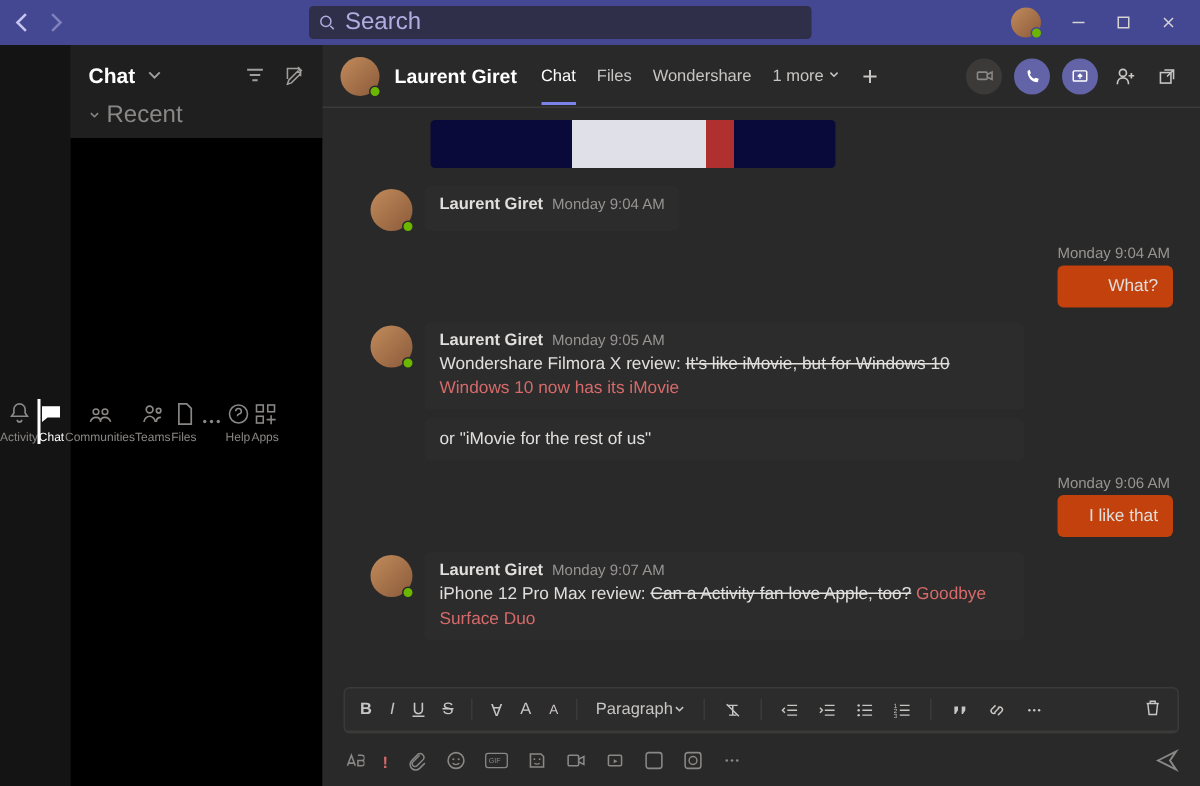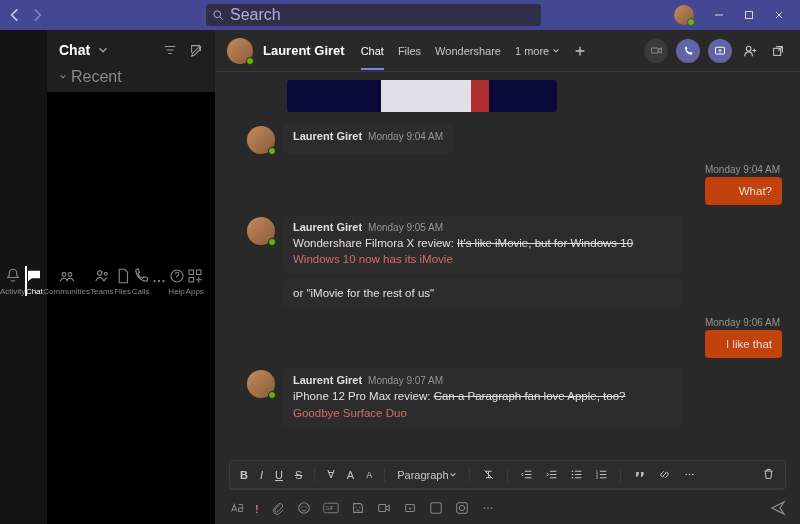--- a/index.html
+++ b/index.html
@@ -152,26 +152,20 @@
       <span>Teams</span>
     </div>
     <div class="rail-item">
       <svg viewBox="0 0 24 24">
           <path d="M7 3h7l4 4v14H7z" stroke="currentColor" fill="none" stroke-width="1.5"></path>
         </svg>
       <span>Files</span>
     </div>
     <div class="rail-item">
       <svg viewBox="0 0 24 24">
-          <path d="M5 4c0 8 7 15 15 15l1-4-5-2-2 2c-3-1-5-3-6-6l2-2-2-5z" stroke="currentColor" fill="none" stroke-width="1.5"></path>
-        </svg>
-      <span>Calls</span>
-    </div>
-    <div class="rail-item">
-      <svg viewBox="0 0 24 24">
           <circle cx="6" cy="12" r="1.5"></circle>
           <circle cx="12" cy="12" r="1.5"></circle>
           <circle cx="18" cy="12" r="1.5"></circle>
         </svg>
     </div>
     <div class="rail-spacer"></div>
     <div class="rail-item">
       <svg viewBox="0 0 24 24">
           <circle cx="12" cy="12" r="8" stroke="currentColor" fill="none" stroke-width="1.4"></circle>
           <path d="M9.5 9.5a2.5 2.5 0 1 1 3 2.5c-1 .3-1.5 1-1.5 2M12 17h.01" stroke="currentColor" fill="none" stroke-width="1.4"></path>
@@ -317,21 +311,21 @@
 
       <div class="msg-row">
         <div class="msg-ava">
             <div class="presence"></div>
           </div>
         <div class="bubble">
           <div class="msg-head">
               <span class="msg-name">Laurent Giret</span>
               <span class="msg-time">Monday 9:07 AM</span>
             </div>
-          <div class="msg-text"><span>iPhone 12 Pro Max review: </span><span class="strike">Can a Paragraph fan love Apple, too?</span><span class="red"> Goodbye Surface Duo</span></div>
+          <div class="msg-text"><span>iPhone 12 Pro Max review: </span><span class="strike">Can a Activity fan love Apple, too?</span><span class="red"> Goodbye Surface Duo</span></div>
         </div>
       </div>
 
     </div>
 
     <div class="composer">
       <div class="fmt-row">
         <span class="fmt-ico" style="font-weight:700">B</span>
         <span class="fmt-ico" style="font-style:italic">I</span>
         <span class="fmt-ico" style="text-decoration:underline">U</span>

